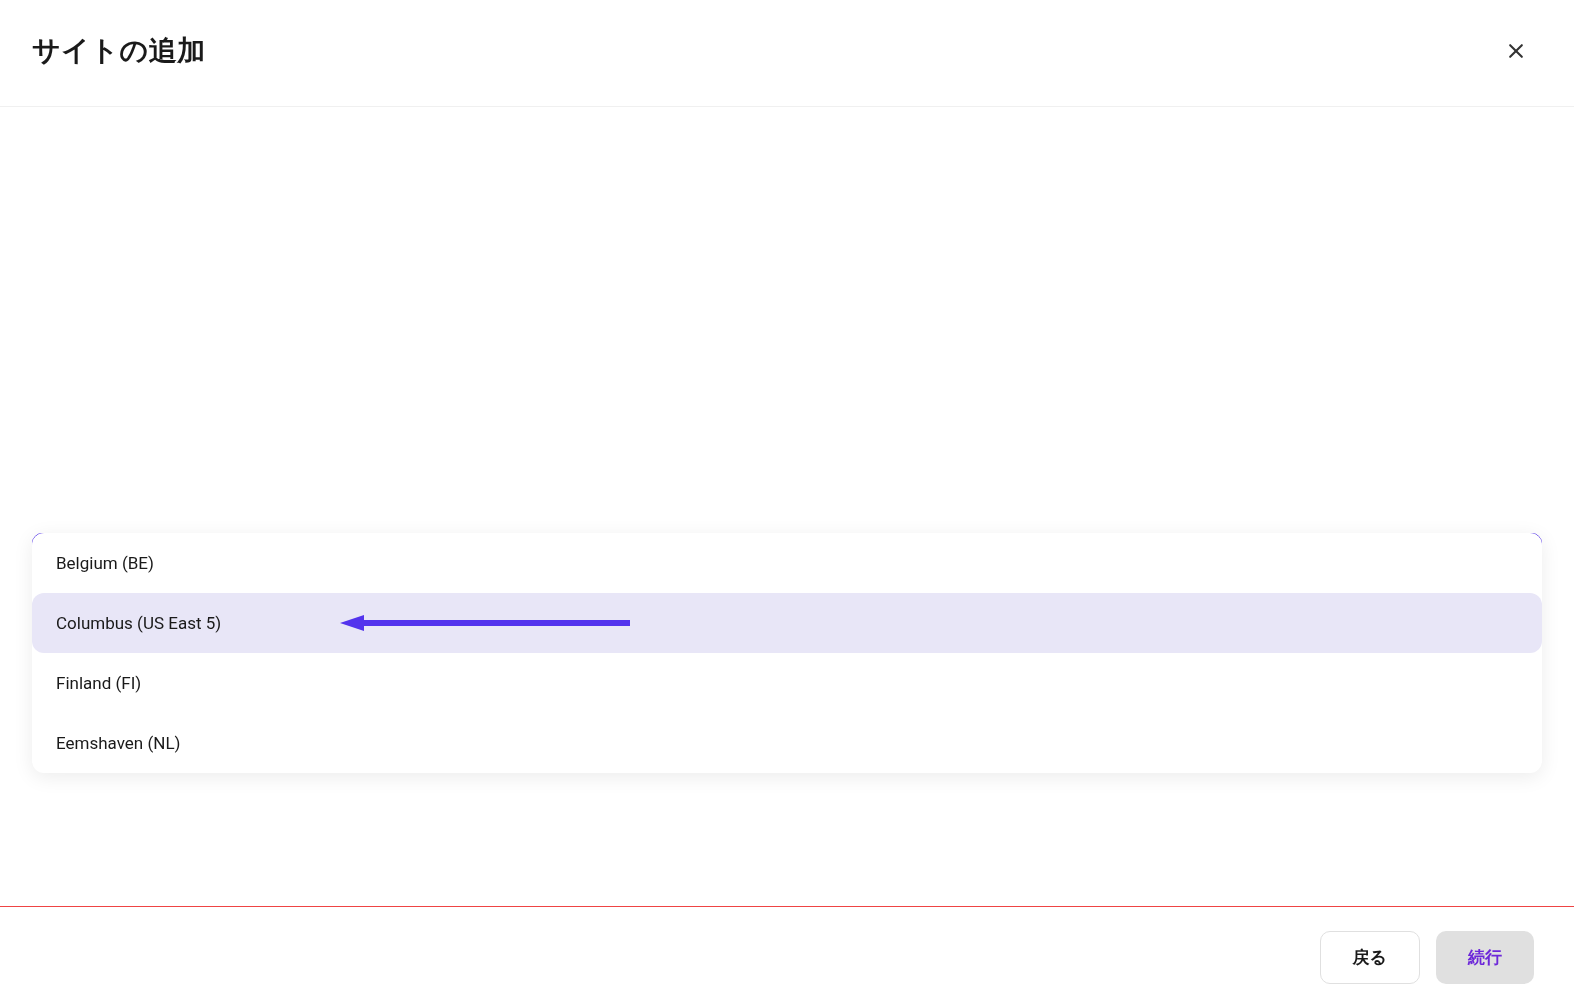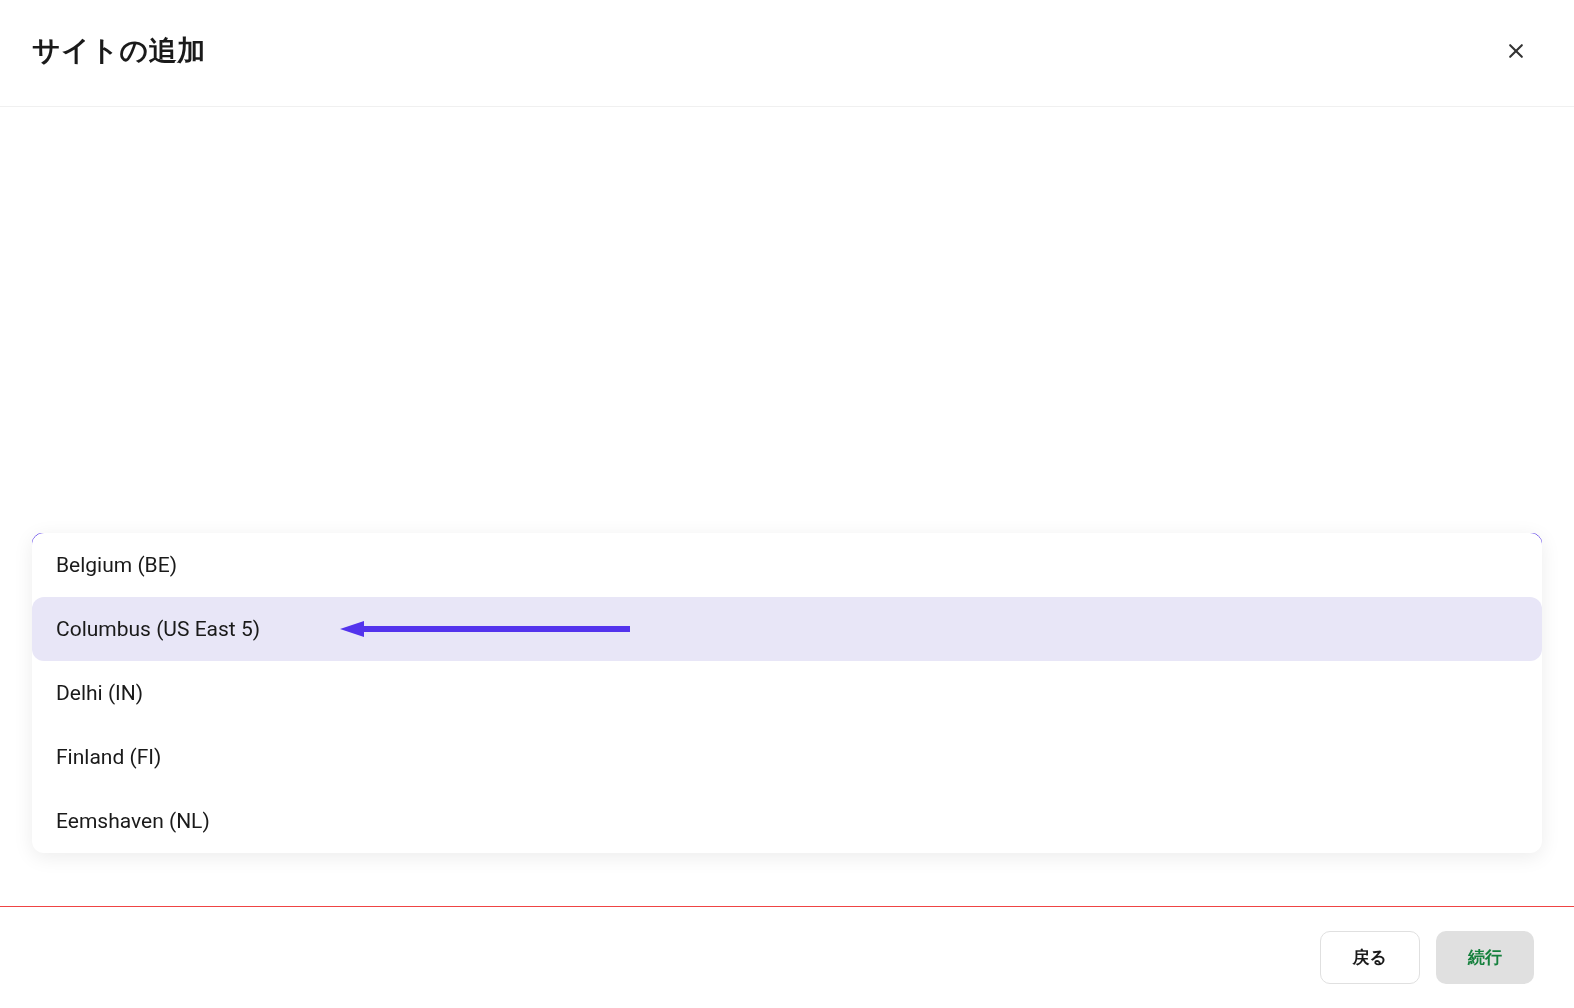--- a/index.html
+++ b/index.html
@@ -61,21 +61,21 @@
       right: 32px;
       background: #ffffff;
       border-radius: 12px;
       box-shadow: 0 4px 20px rgba(0, 0, 0, 0.08);
       z-index: 10;
       overflow: hidden;
     }
     
     .dropdown-item {
       padding: 20px 24px;
-      font-size: 21px;
+      font-size: 17px;
       color: #1a1a1a;
       cursor: pointer;
       position: relative;
     }
     
     .dropdown-item.highlighted {
       background: #e8e6f7;
       border-radius: 12px;
     }
     
@@ -171,21 +171,21 @@
     }
     
     .btn-secondary {
       background: #ffffff;
       border: 1px solid #e0e0e0;
       color: #1a1a1a;
     }
     
     .btn-primary {
       background: #e0e0e0;
-      color: #15803d;
+      color: #6d28d9;
       cursor: not-allowed;
     }
   </style>
 </head>
 <body>
 
 <div class="header">
   <h1 class="page-title">サイトの追加</h1>
   <button class="close-btn">
     <svg viewBox="0 0 24 24" fill="none" stroke="currentColor" stroke-width="2.5" stroke-linecap="round">
@@ -201,21 +201,20 @@
     <div class="dropdown-item">Belgium (BE)</div>
     <div class="dropdown-item highlighted">
       <span>Columbus (US East 5)</span>
       <div class="arrow-annotation">
         <svg width="290" height="20" viewBox="0 0 290 20">
           <line x1="20" y1="10" x2="290" y2="10" stroke="#5333ed" stroke-width="6"></line>
           <polygon points="0,10 24,2 24,18" fill="#5333ed"></polygon>
         </svg>
       </div>
     </div>
-    <div class="dropdown-item">Delhi (IN)</div>
     <div class="dropdown-item">Finland (FI)</div>
     <div class="dropdown-item">Eemshaven (NL)</div>
   </div>
 
   <div class="select-input">
     <svg viewBox="0 0 24 24" fill="none" stroke="currentColor" stroke-width="2">
       <polyline points="6 9 12 15 18 9"></polyline>
     </svg>
   </div>
 

